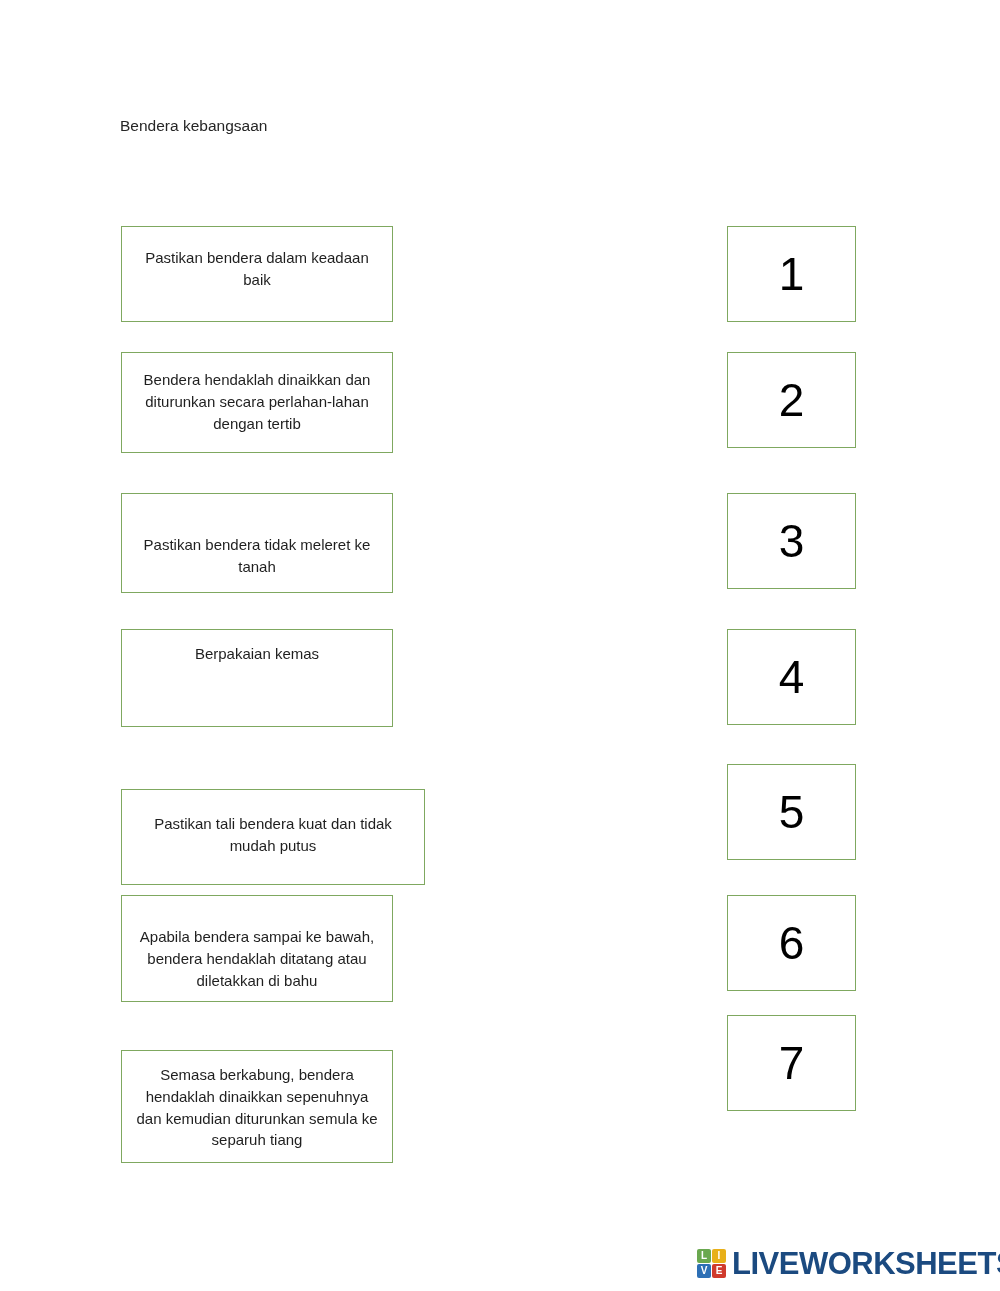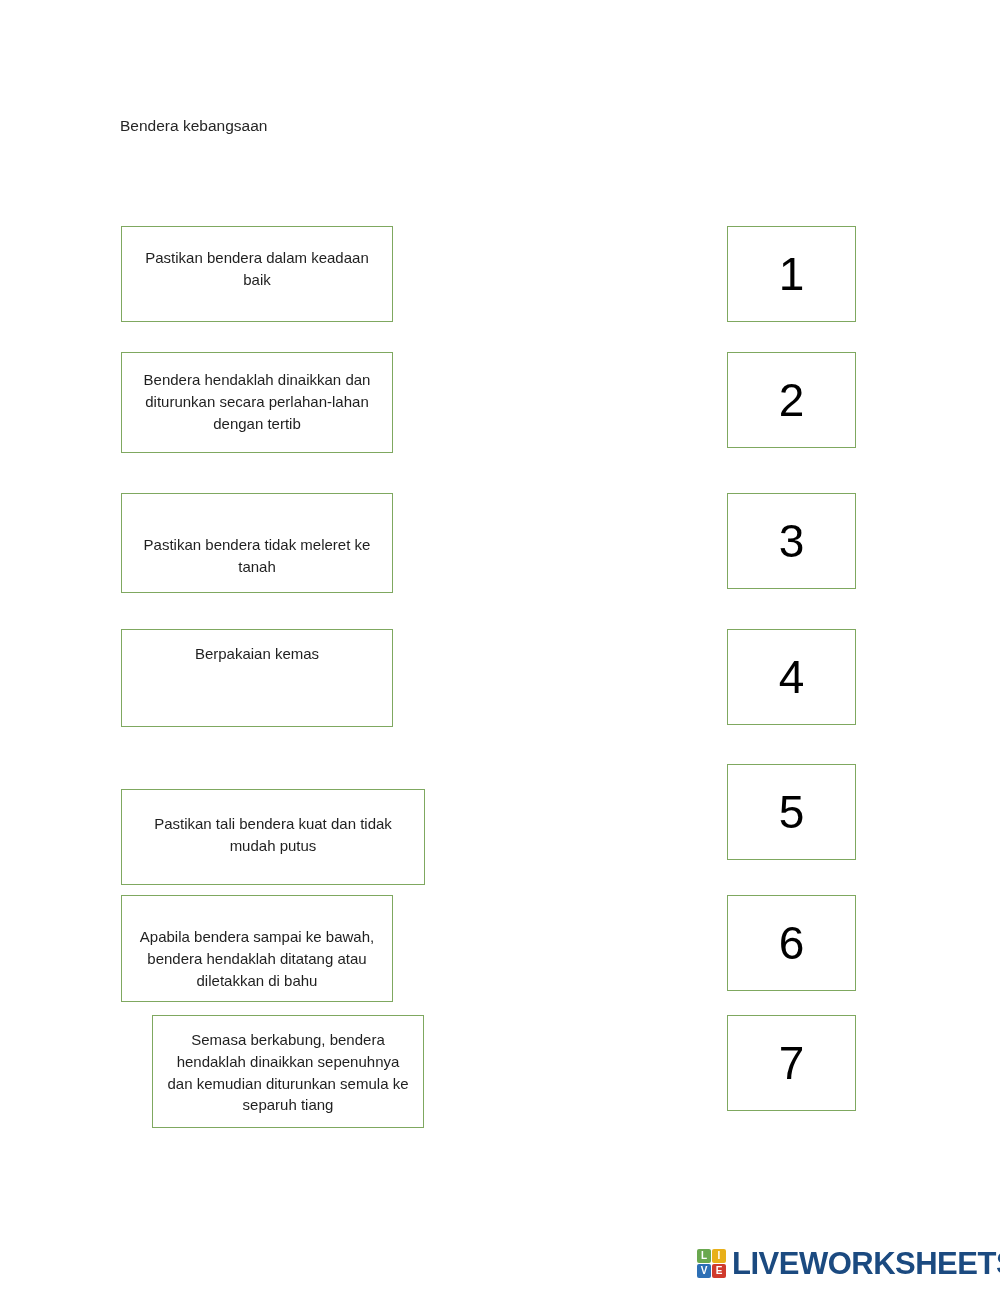--- a/index.html
+++ b/index.html
@@ -153,21 +153,21 @@
         </div>
         <div class="statement-box" style="top: 403px; height: 98px; width: 272px; padding-top: 13px; border-color: rgb(127, 168, 96);">
           <div class="statement-text">Berpakaian kemas</div>
         </div>
         <div class="statement-box" style="top: 538px; height: 96px; width: 304px; padding-top: 23px; border-color: rgb(127, 168, 96); margin-top: 25px;">
           <div class="statement-text">Pastikan tali bendera kuat dan tidak mudah putus</div>
         </div>
         <div class="statement-box" style="top: 669px; height: 107px; width: 272px; padding-top: 30px; border-color: rgb(127, 168, 96);">
           <div class="statement-text">Apabila bendera sampai ke bawah, bendera hendaklah ditatang atau diletakkan di bahu</div>
         </div>
-        <div class="statement-box" style="top: 789px; height: 113px; width: 272px; padding-top: 13px; border-color: rgb(127, 168, 96); margin-left: 31px;">
+        <div class="statement-box" style="top: 824px; height: 113px; width: 272px; padding-top: 13px; border-color: rgb(127, 168, 96);">
           <div class="statement-text">Semasa berkabung, bendera hendaklah dinaikkan sepenuhnya dan kemudian diturunkan semula ke separuh tiang</div>
         </div>
       </div>
     <div class="match-row" id="numbers-column">
         <div class="number-box" style="top: 0px; height: 96px; width: 129px; border-color: rgb(127, 168, 96);">
           <div class="number-text">1</div>
         </div>
         <div class="number-box" style="top: 126px; height: 96px; width: 129px; border-color: rgb(127, 168, 96);">
           <div class="number-text">2</div>
         </div>

